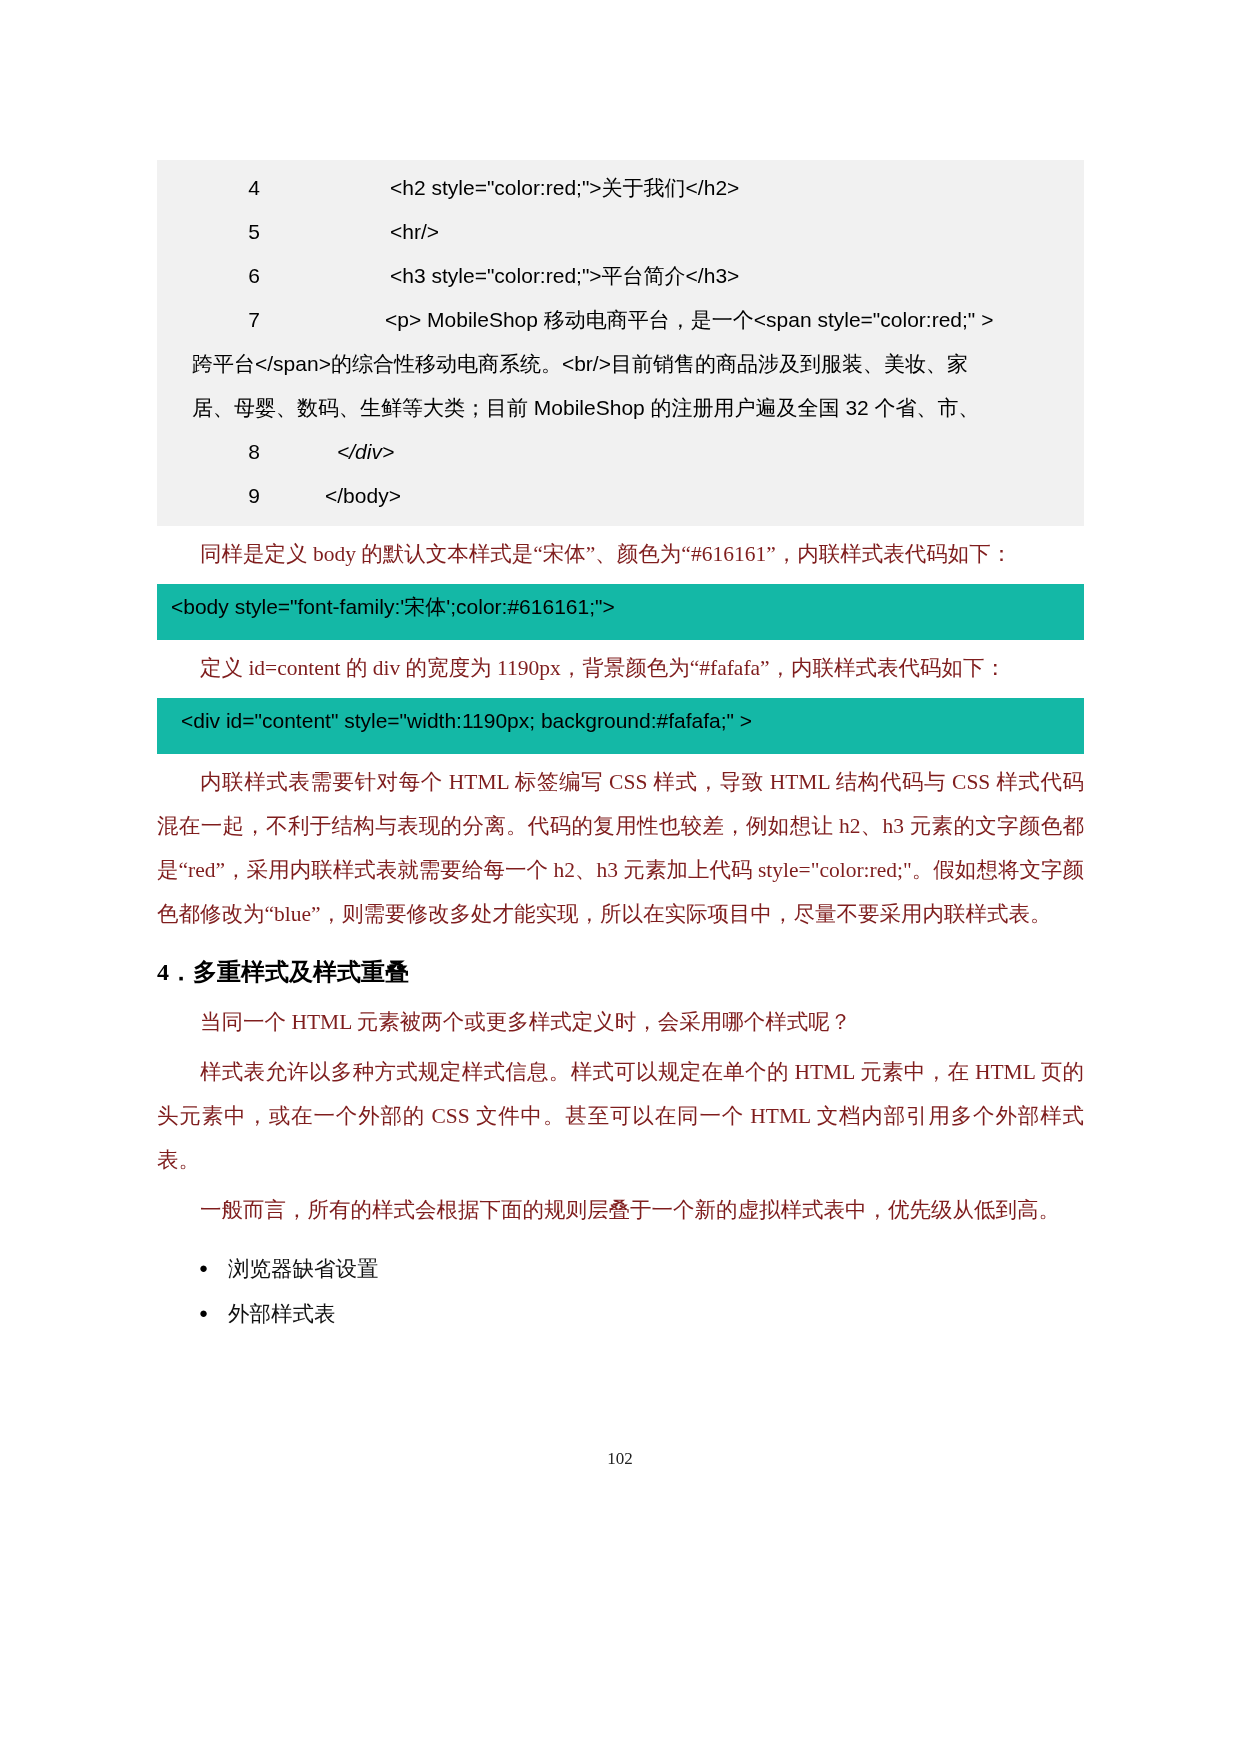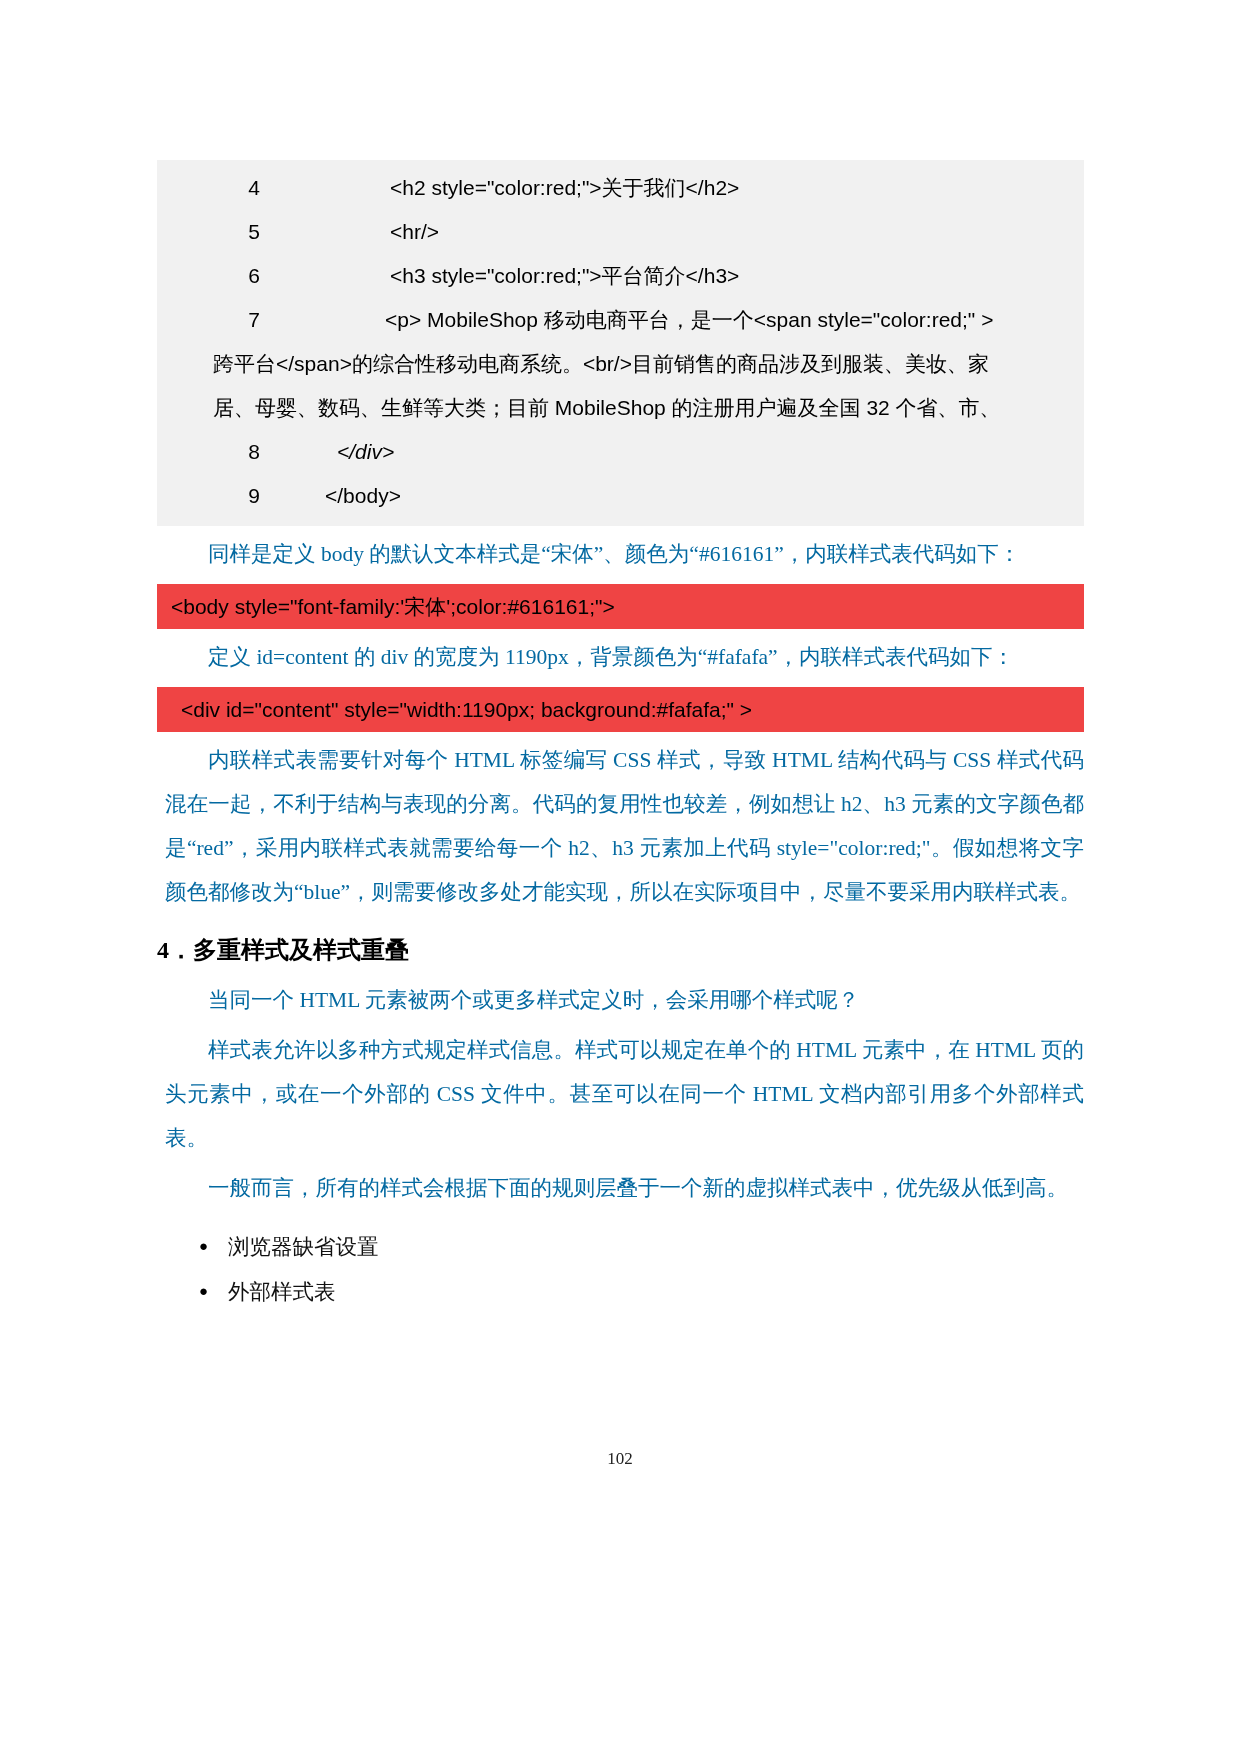--- a/index.html
+++ b/index.html
@@ -37,37 +37,37 @@
   }
   .cline .num {
     flex: 0 0 auto;
     width: 103px;
     text-align: right;
   }
   .ind-a .code { margin-left: 130px; }
   .ind-b .code { margin-left: 125px; }
   .ind-c .code { margin-left: 77px; font-style: italic; }
   .ind-d .code { margin-left: 65px; }
-  .wrap { padding-left: 56px; }
+  .wrap { padding-left: 35px; }
 
   
   .para {
-    margin: 6px 0 0 8px;
+    margin: 6px 0 0 0;
     font-size: 21.5px;
     line-height: 44px;
     text-align: justify;
     text-indent: 2em;
-    color: #0369a1;
+    color: #7f1d1d;
   }
 
   
   .snippet {
     margin: 8px 0 6px 0;
-    background: #ef4444;
-    height: 45px;
+    background: #14b8a6;
+    height: 56px;
     line-height: 45px;
     padding-left: 14px;
     font-family: "Liberation Sans", "DejaVu Sans", sans-serif;
     font-size: 21px;
     white-space: pre;
     color: #000000;
   }
   .snippet.snippet2 { padding-left: 24px; }
 
   

